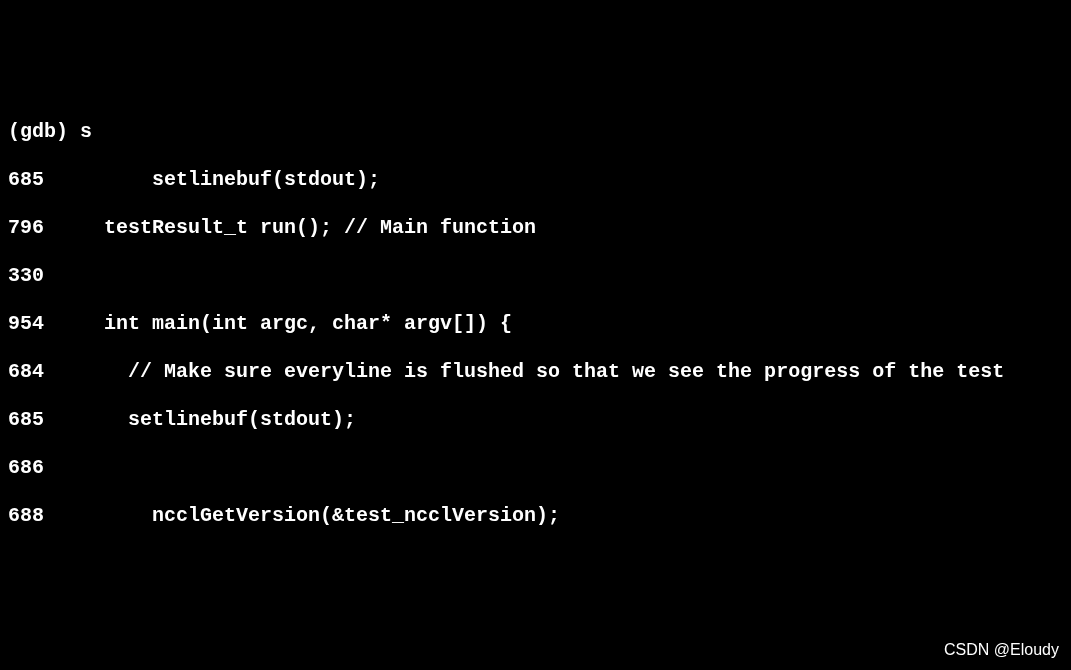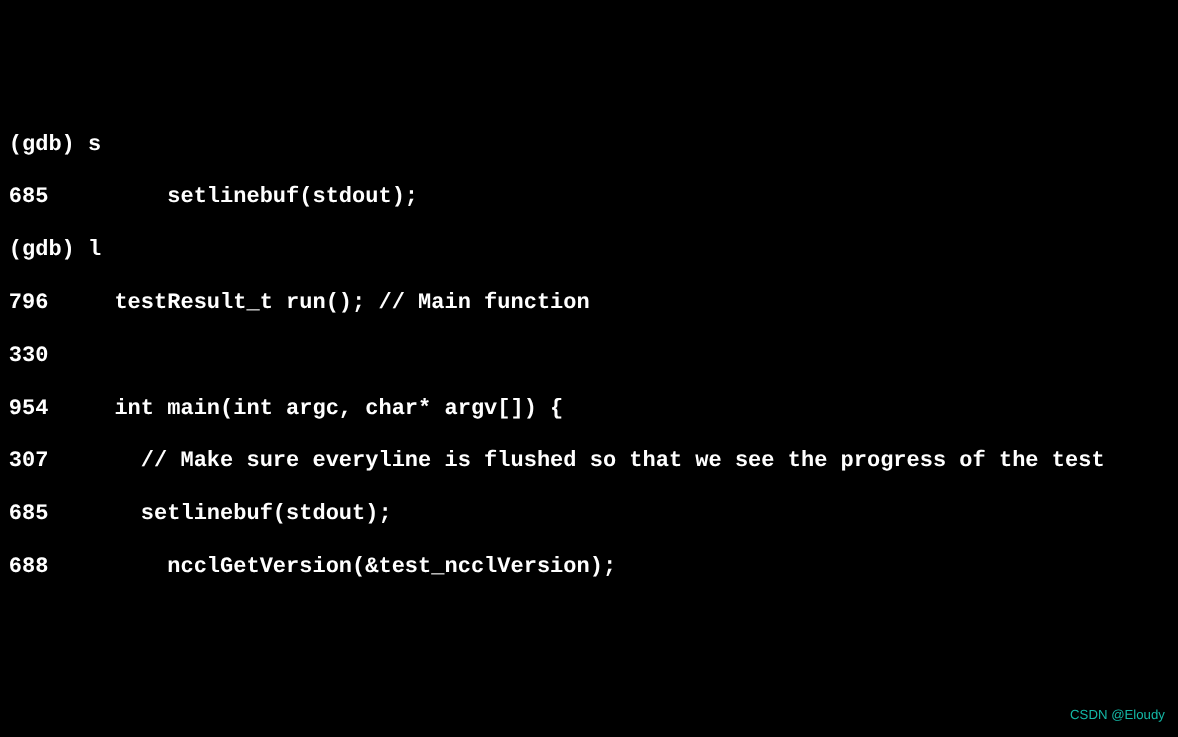--- a/index.html
+++ b/index.html
@@ -20,39 +20,39 @@
       white-space: pre;
     }
     .terminal-line {
       white-space: pre;
       font-weight: bold;
     }
     .watermark {
       position: absolute;
       bottom: 8px;
       right: 12px;
-      font-size: 12px;
-      color: #14b8a6;
+      font-size: 16px;
+      color: #ffffff;
       font-family: sans-serif;
     }
   </style>
 </head>
 <body>
 
 
 
 <div>
 <div class="terminal-line">(gdb) s</div>
 <div class="terminal-line">685         setlinebuf(stdout);</div>
-<div class="terminal-line">(gdb) l</div>
 <div class="terminal-line">796     testResult_t run(); // Main function</div>
 <div class="terminal-line">330</div>
 <div class="terminal-line">954     int main(int argc, char* argv[]) {</div>
-<div class="terminal-line">307       // Make sure everyline is flushed so that we see the progress of the test</div>
+<div class="terminal-line">684       // Make sure everyline is flushed so that we see the progress of the test</div>
 <div class="terminal-line">685       setlinebuf(stdout);</div>
+<div class="terminal-line">686</div>
 <div class="terminal-line">688         ncclGetVersion(&amp;test_ncclVersion);</div>
 
 
 
 
 
 
 
 
 

